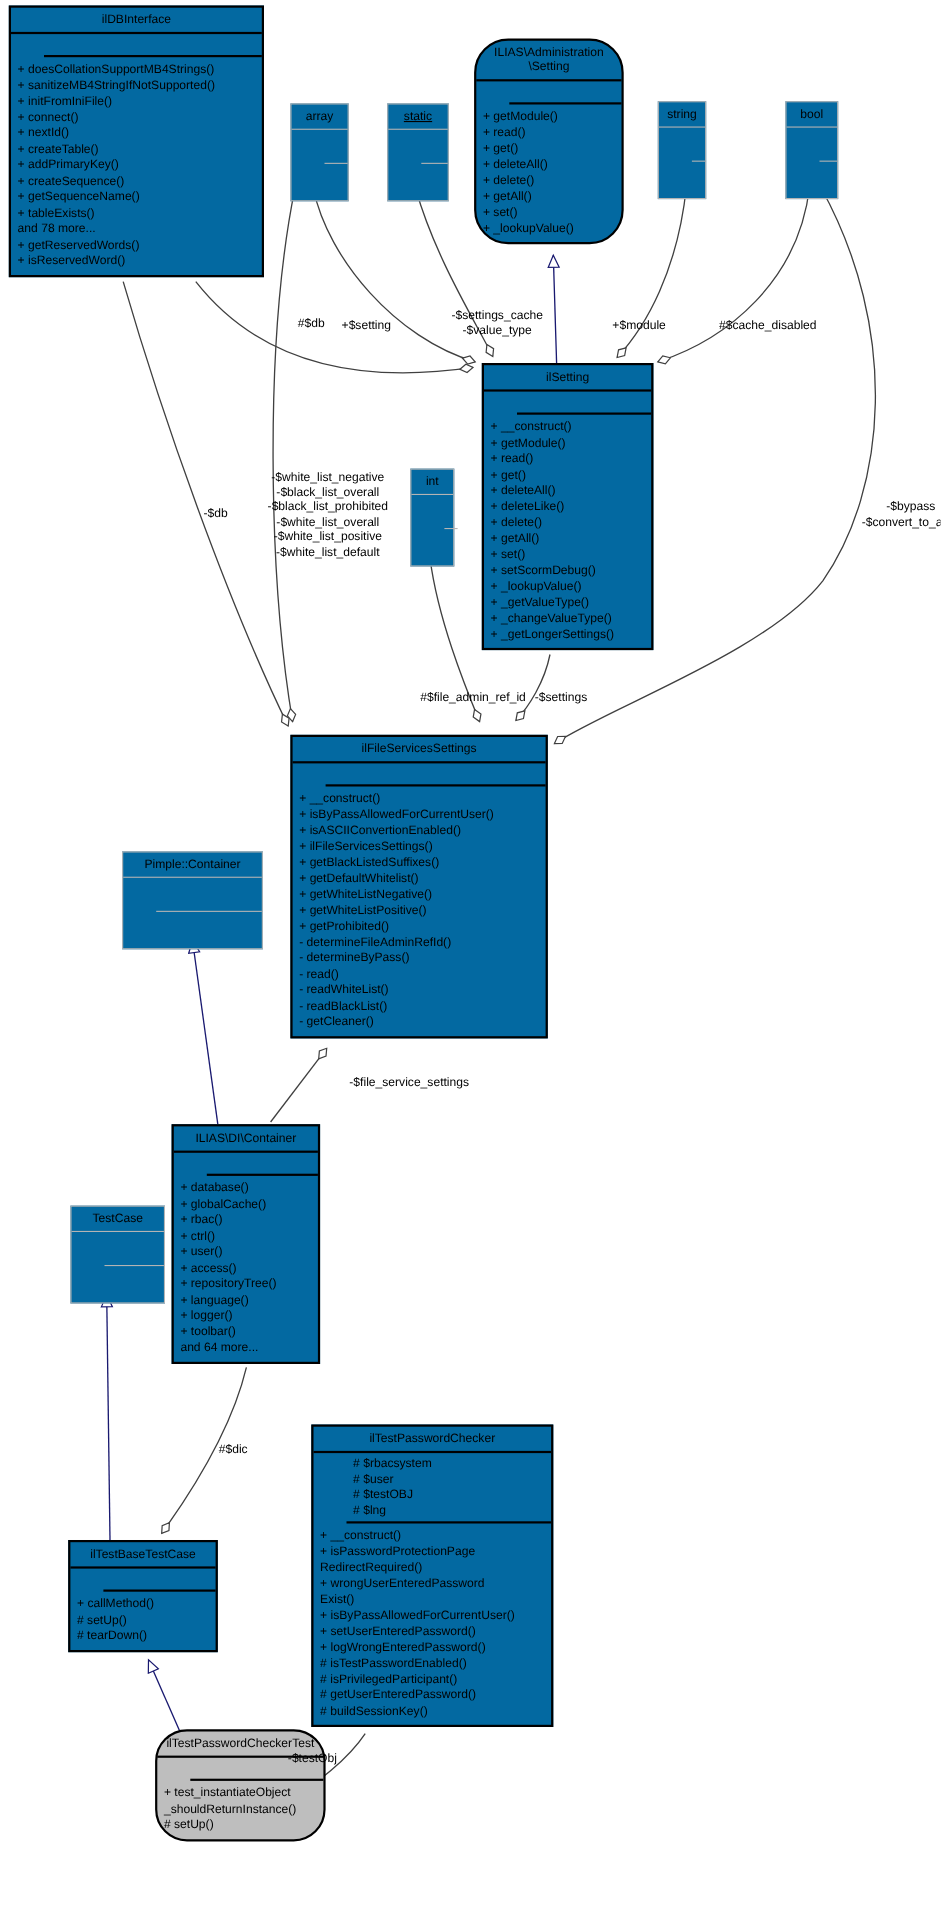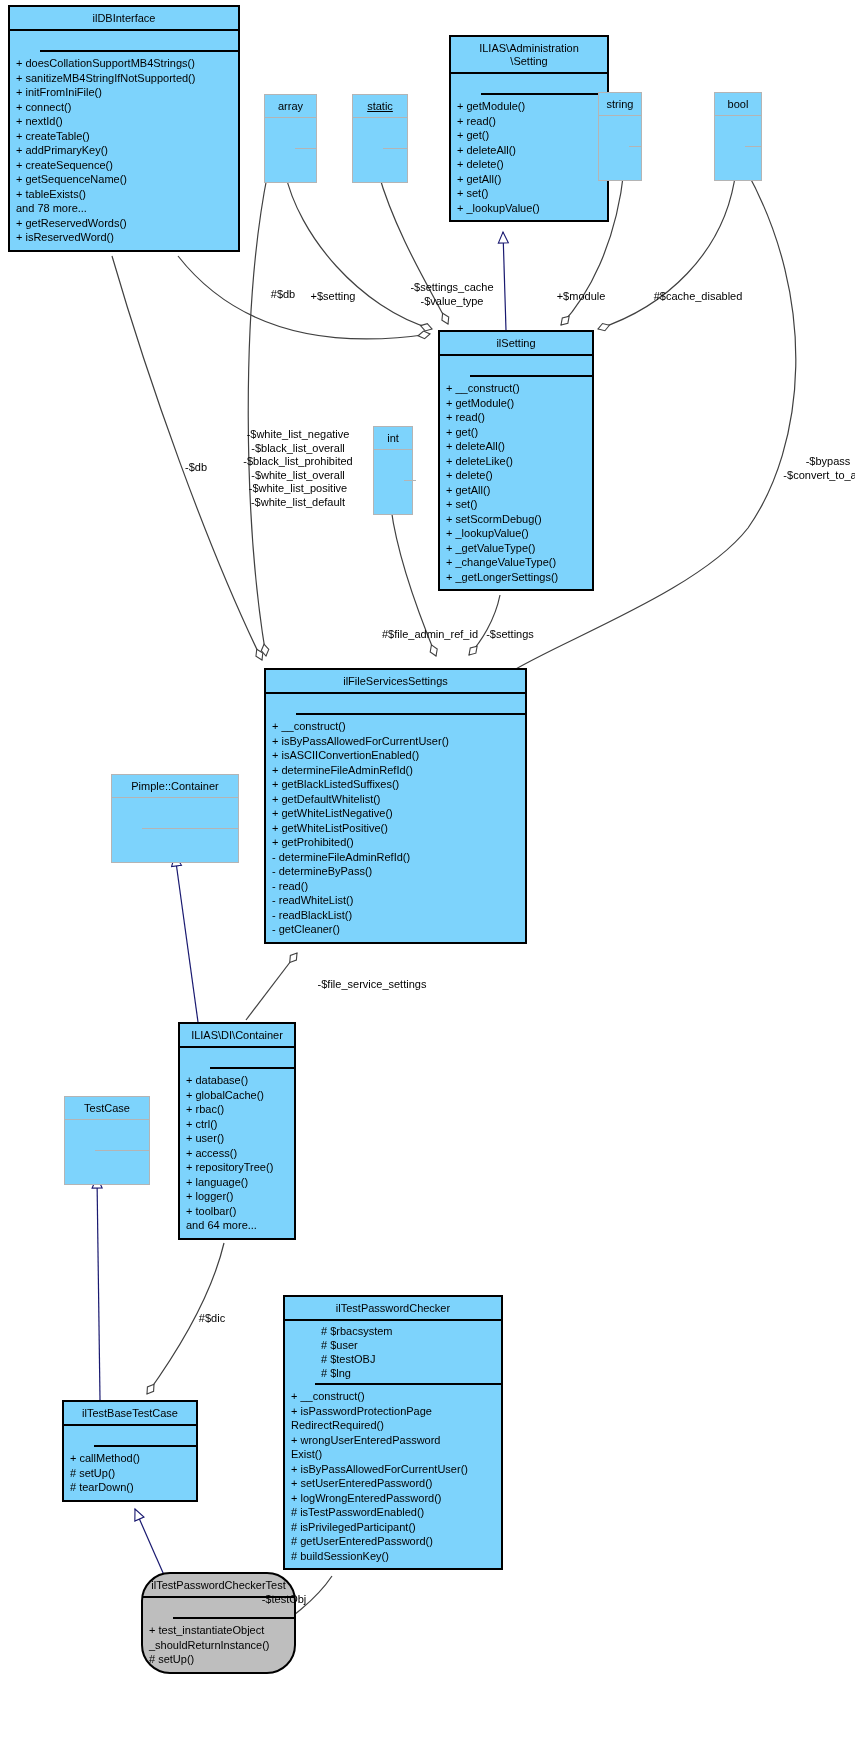--- a/index.html
+++ b/index.html
@@ -7,21 +7,21 @@
     position:relative;
     width:855px;height:1756px;
     font-family:"Liberation Sans", sans-serif;
     color:#000;
     overflow:hidden;
   }
   #edge-layer{position:absolute;left:0;top:0;width:855px;height:1756px;pointer-events:none;}
   path.agg{fill:none;stroke:#404040;stroke-width:1.2;}
   path.inh{fill:none;stroke:#191970;stroke-width:1.2;}
   .node{
-    position:absolute;background:#7dd3fc;border:2px solid #000;
+    position:absolute;background:#0369a1;border:2px solid #000;
     box-sizing:border-box;font-size:11px;line-height:13px;
   }
   .node .title{text-align:center;padding:5px 3px 4px;border-bottom:2px solid #000;}
   .node .attrs{border-bottom:2px solid #000;padding:3px 6px;min-height:13px;line-height:14px;white-space:nowrap;margin-left:30px;}
   .node .methods{padding:4px 6px 5px;line-height:14.5px;white-space:nowrap;}
   .node.plain{border:1px solid #b4b4b4;}
   .node.plain .title{border-bottom:1px solid #b4b4b4;padding:5px 2px 4px;}
   .node.plain .attrs{border-bottom:1px solid #b4b4b4;height:24px;}
   .node.plain .methods{height:24px;}
   .node.selected{background:#bebebe;}
@@ -92,21 +92,21 @@
       <div class="attrs"></div>
       <div class="methods"></div>
     </div>
     <div class="node plain" style="left: 352px; top: 94px; width: 56px; text-decoration: underline;">
       <div class="title">
         <div>static</div>
       </div>
       <div class="attrs"></div>
       <div class="methods"></div>
     </div>
-    <div class="node main" style="left: 449px; top: 35px; width: 160px;">
+    <div class="node main" style="left: 431px; top: 35px; width: 136px; border-radius: 31px;">
       <div class="title">
         <div>ILIAS\Administration</div>
         <div>\Setting</div>
       </div>
       <div class="attrs"></div>
       <div class="methods">
         <div>+ getModule()</div>
         <div>+ read()</div>
         <div>+ get()</div>
         <div>+ deleteAll()</div>
@@ -152,51 +152,51 @@
         <div>+ _getLongerSettings()</div>
       </div>
     </div>
     <div class="node plain" style="left: 373px; top: 426px; width: 40px;">
       <div class="title">
         <div>int</div>
       </div>
       <div class="attrs"></div>
       <div class="methods"></div>
     </div>
-    <div class="node main" style="left: 264px; top: 668px; width: 263px;">
+    <div class="node main" style="left: 264px; top: 668px; width: 234px;">
       <div class="title">
         <div>ilFileServicesSettings</div>
       </div>
       <div class="attrs"></div>
       <div class="methods">
         <div>+ __construct()</div>
         <div>+ isByPassAllowedForCurrentUser()</div>
         <div>+ isASCIIConvertionEnabled()</div>
-        <div>+ determineFileAdminRefId()</div>
+        <div>+ ilFileServicesSettings()</div>
         <div>+ getBlackListedSuffixes()</div>
         <div>+ getDefaultWhitelist()</div>
         <div>+ getWhiteListNegative()</div>
         <div>+ getWhiteListPositive()</div>
         <div>+ getProhibited()</div>
         <div>- determineFileAdminRefId()</div>
         <div>- determineByPass()</div>
         <div>- read()</div>
         <div>- readWhiteList()</div>
         <div>- readBlackList()</div>
         <div>- getCleaner()</div>
       </div>
     </div>
     <div class="node plain" style="left: 111px; top: 774px; width: 128px;">
       <div class="title">
         <div>Pimple::Container</div>
       </div>
       <div class="attrs"></div>
       <div class="methods"></div>
     </div>
-    <div class="node main" style="left: 178px; top: 1022px; width: 118px;">
+    <div class="node main" style="left: 156px; top: 1022px; width: 135px;">
       <div class="title">
         <div>ILIAS\DI\Container</div>
       </div>
       <div class="attrs"></div>
       <div class="methods">
         <div>+ database()</div>
         <div>+ globalCache()</div>
         <div>+ rbac()</div>
         <div>+ ctrl()</div>
         <div>+ user()</div>

